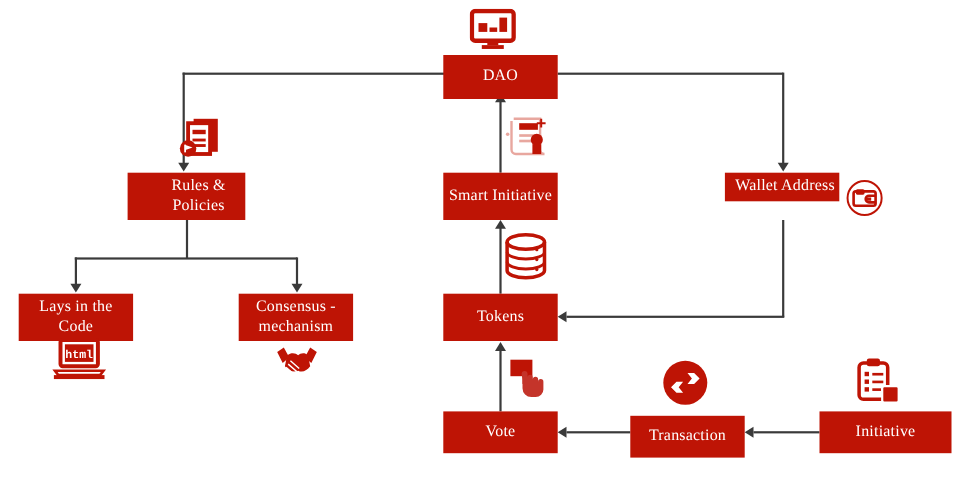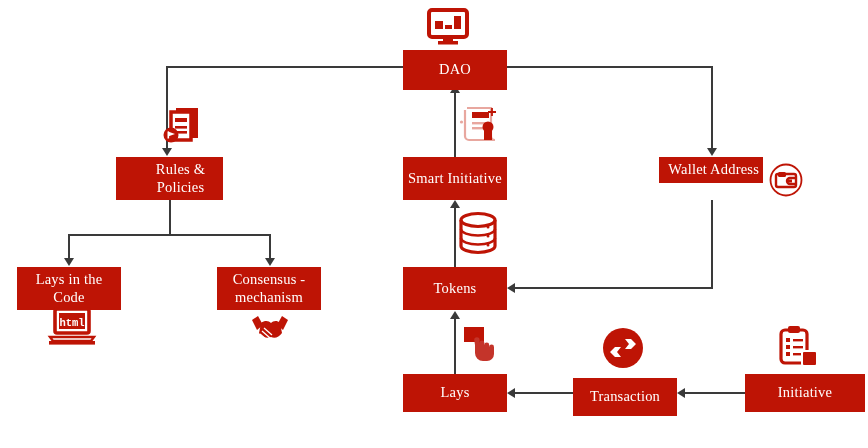--- a/index.html
+++ b/index.html
@@ -220,21 +220,21 @@
 
   <div class="node" style="left:217px; top:267px; width:104px; height:43px;">
     <span>Consensus - mechanism</span>
   </div>
 
   <div class="node" style="left:403px; top:267px; width:104px; height:43px;">
     <span>Tokens</span>
   </div>
 
   <div class="node" style="left:403px; top:374px; width:104px; height:38px;">
-    <span>Lays</span>
+    <span>Vote</span>
   </div>
 
   <div class="node" style="left:573px; top:378px; width:104px; height:38px;">
     <span>Transaction</span>
   </div>
 
   <div class="node" style="left:745px; top:374px; width:120px; height:38px;">
     <span>Initiative</span>
   </div>
 

